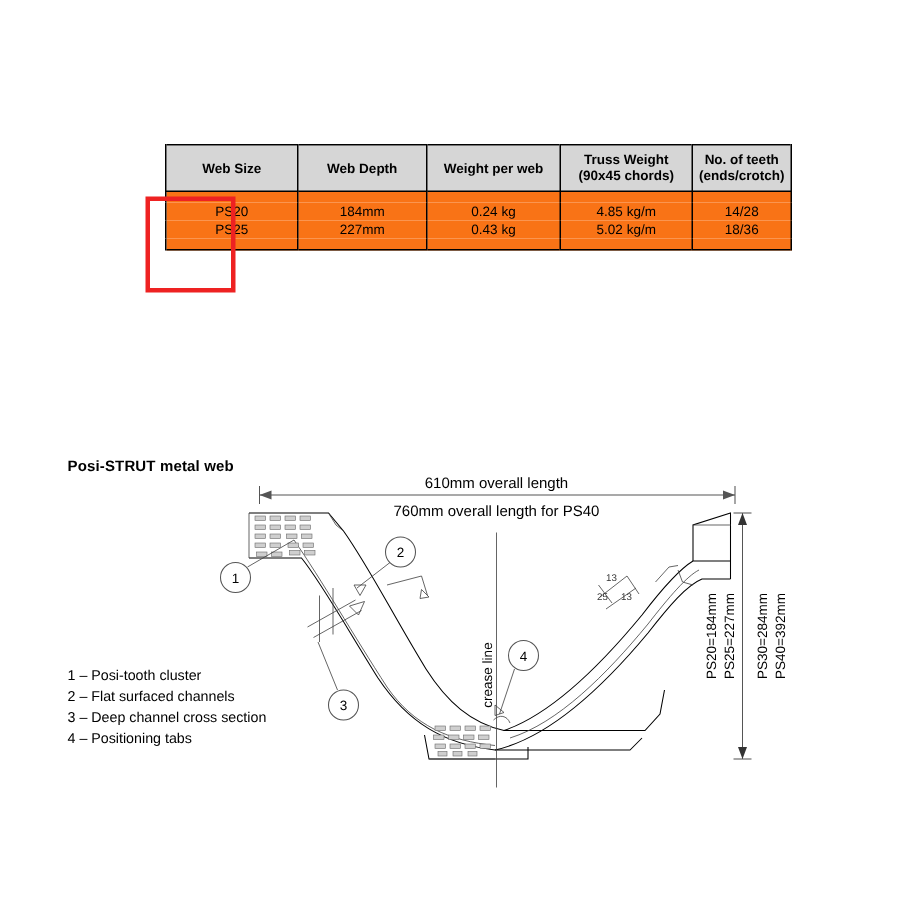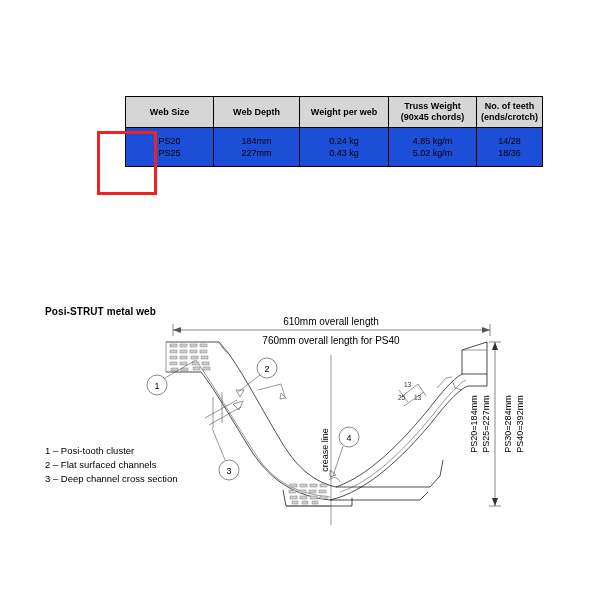--- a/index.html
+++ b/index.html
@@ -12,21 +12,21 @@
     height: 600px;
     position: relative;
     font-family: "Liberation Sans", sans-serif;
     color: #000000;
     overflow: hidden;
   }
 
   
   #spec-table-wrap {
     position: absolute;
-    left: 97px;
+    left: 82px;
     top: 96px;
     width: 417px;
     padding-left: 28px;
   }
   table.spec {
     border-collapse: collapse;
     width: 100%;
     table-layout: fixed;
     border: 1px solid #000;
   }
@@ -44,21 +44,21 @@
     background: #d6d6d6;
     font-weight: bold;
     border-bottom: 1px solid #000;
     height: 30px;
     vertical-align: middle;
   }
   table.spec thead th span.l2 { display: block; }
   table.spec tbody td {
     height: 12px;
     vertical-align: middle;
-    background: #1d4ed8;
+    background: #f97316;
   }
   table.spec tbody tr.spacer td {
     height: 7px;
     border-left: 1px solid #000;
     border-right: 1px solid #000;
   }
   table.spec col.c0 { width: 88px; }
   table.spec col.c1 { width: 86px; }
   table.spec col.c2 { width: 89px; }
   table.spec col.c3 { width: 88px; }
@@ -359,13 +359,14 @@
   <text class="vlabel" x="511" y="144" transform="rotate(-90 511 144)" text-anchor="middle">PS30=284mm</text>
   <text class="vlabel" x="523" y="144" transform="rotate(-90 523 144)" text-anchor="middle">PS40=392mm</text>
 
 </svg>
 </div>
 
 <div id="legend">
   <div>1 – Posi-tooth cluster</div>
   <div>2 – Flat surfaced channels</div>
   <div>3 – Deep channel cross section</div>
+  <div>4 – Positioning tabs</div>
 </div>
 
 </body></html>

